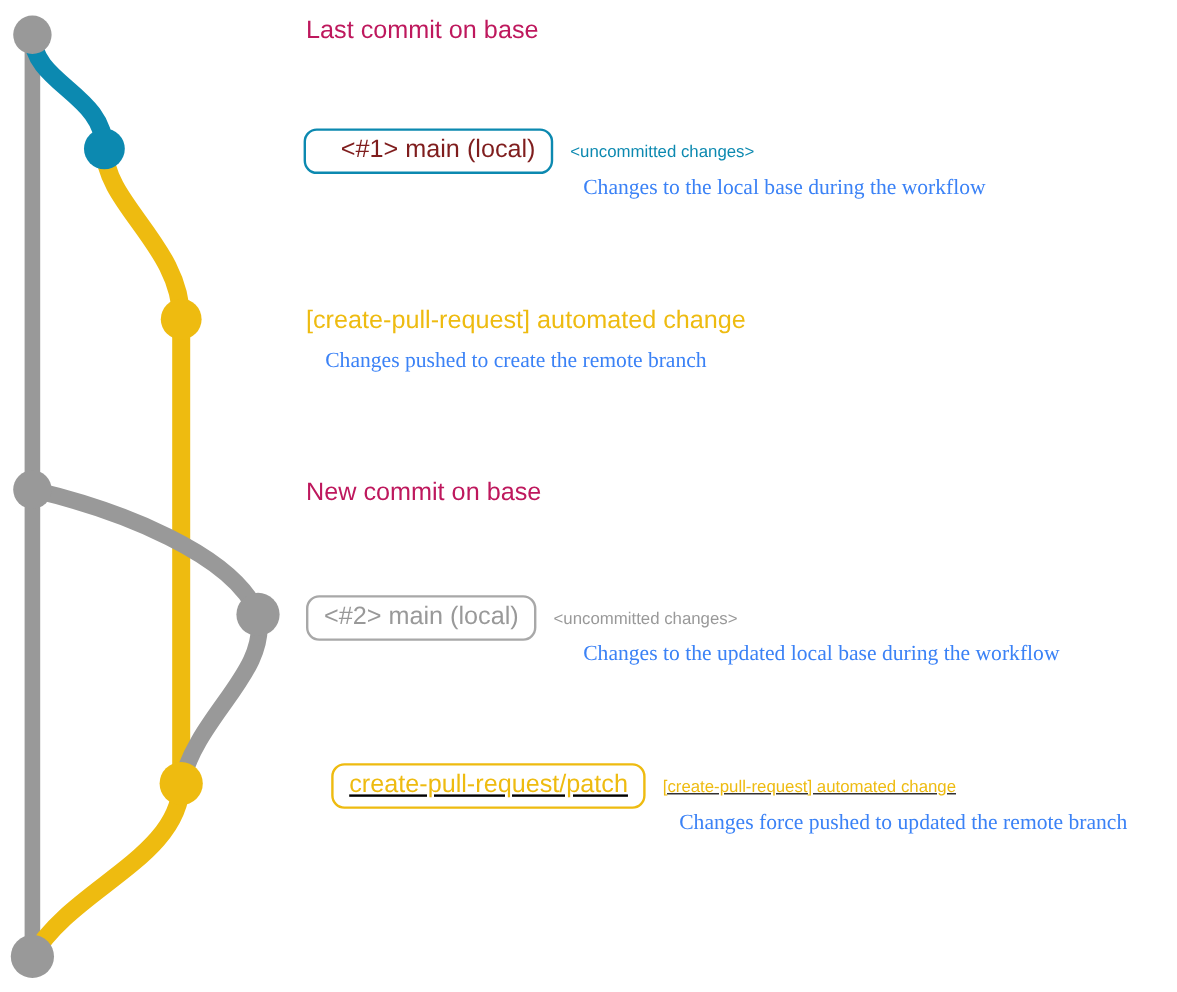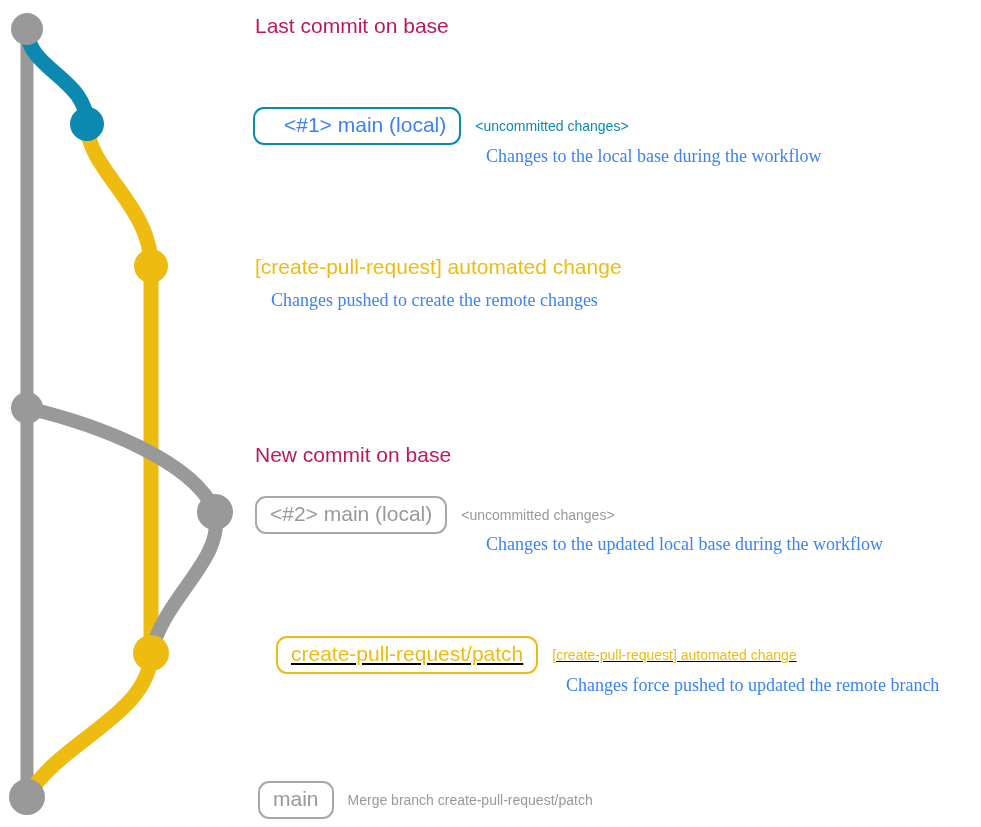--- a/index.html
+++ b/index.html
@@ -38,21 +38,21 @@
     border-radius: 11px;
     padding: 4px 13px 6px 13px;
     font-size: 21px;
     line-height: 24px;
     color: #999999;
     background: transparent;
     box-sizing: border-box;
   }
   .pill.blue {
     border-color: #0c89b0;
-    color: #3b82f6;
+    color: #7f1d1d;
     padding-left: 29px;
   }
   .pill.yellow {
     border-color: #eebb10;
     color: #eebb10;
   }
   .pill.gray {
     border-color: #a8a8a8;
     color: #999999;
   }
@@ -109,34 +109,30 @@
 
   <div class="headline gray" style="left:255px; top:14px;">Last commit on base</div>
 
   <div class="row" style="left:253px; top:107px;">
     <span class="pill blue">&lt;#1&gt; main (local)</span>
     <span class="subject blue">&lt;uncommitted changes&gt;</span>
   </div>
   <div class="note" style="left:486px; top:146px;">Changes to the local base during the workflow</div>
 
   <div class="headline yellow" style="left:255px; top:255px;">[create-pull-request] automated change</div>
-  <div class="note" style="left:271px; top:290px;">Changes pushed to create the remote changes</div>
+  <div class="note" style="left:271px; top:290px;">Changes pushed to create the remote branch</div>
 
-  <div class="headline gray" style="left:255px; top:399px;margin-top:44px;">New commit on base</div>
+  <div class="headline gray" style="left:255px; top:399px;">New commit on base</div>
 
   <div class="row" style="left:255px; top:496px;">
     <span class="pill gray">&lt;#2&gt; main (local)</span>
     <span class="subject gray">&lt;uncommitted changes&gt;</span>
   </div>
   <div class="note" style="left:486px; top:534px;">Changes to the updated local base during the workflow</div>
 
   <div class="row" style="left:276px; top:636px;text-decoration:underline;">
     <span class="pill yellow">create-pull-request/patch</span>
     <span class="subject yellow">[create-pull-request] automated change</span>
   </div>
   <div class="note" style="left:566px; top:675px;">Changes force pushed to updated the remote branch</div>
 
-  <div class="row" style="left:258px; top:781px;">
-    <span class="pill gray">main</span>
-    <span class="subject gray">Merge branch create-pull-request/patch</span>
-  </div>
 
 </div>
 
 </body></html>

